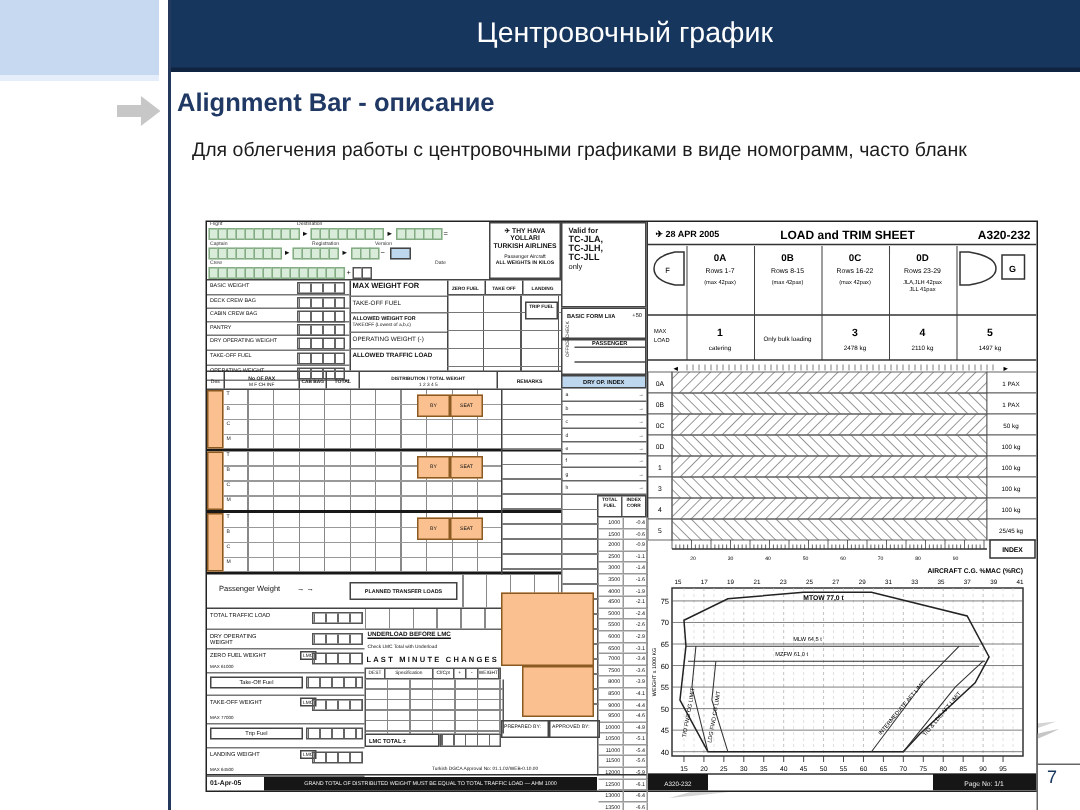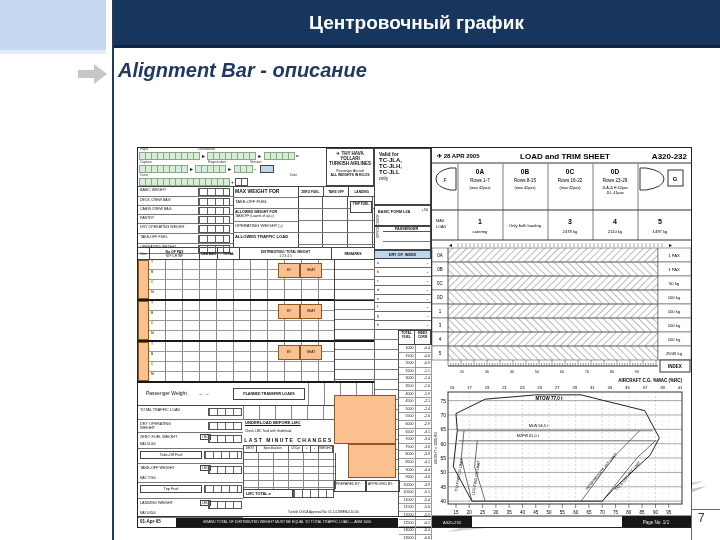--- a/index.html
+++ b/index.html
@@ -2,25 +2,25 @@
 <html><head>
 <meta charset="utf-8">
 <style>
   html,body{margin:0;padding:0;background:#fff;}
   .slide{position:relative;width:720px;height:540px;background:#fff;overflow:hidden;
          font-family:"Liberation Sans",sans-serif;color:#111;}
   .ab{position:absolute;}
   
   .corner{left:0;top:0;width:106px;height:50px;background:#C6D9F1;border-bottom:4px solid #E4EDF9;}
   .titlebar{left:113px;top:0;width:607px;height:45px;background:#17365D;border-bottom:3px solid #0F2440;}
-  .titlebar h1{margin:0;line-height:45px;text-align:center;color:#fff;font-size:19px;font-weight:bold;}
+  .titlebar h1{margin:0;line-height:45px;text-align:center;color:#fff;font-size:19px;font-weight:normal;}
   .vline-left{left:112px;top:0;width:2px;height:540px;background:#24395c;}
   .arrow-icon{left:78px;top:64px;width:29px;height:20px;background:#C7C7C7;
               clip-path:polygon(0 30%,55% 30%,55% 0,100% 50%,55% 100%,55% 70%,0 70%);}
-  .heading{left:118px;top:59px;font-size:20px;font-weight:bold;font-style:italic;color:#1F3864;}
+  .heading{left:118px;top:59px;font-size:17px;font-weight:bold;color:#1F3864;}
   .bodytext{left:128px;top:91px;width:585px;font-size:13px;line-height:1.32;color:#1c1c1c;}
   .pageno{left:698px;top:511px;font-size:12px;color:#17365D;z-index:4;}
   .cross-v{left:691px;top:489px;width:1px;height:51px;background:#666;z-index:4;}
   .cross-h{left:691px;top:509px;width:29px;height:1px;background:#666;z-index:4;}
   .swoosh{left:438px;top:474px;z-index:1;}
   
   .form{left:137px;top:147px;width:553px;height:379px;border:1px solid #222;background:#fff;
         display:flex;z-index:2;font-size:5px;}
   .fleft{position:relative;width:293px;border-right:1px solid #333;flex:none;}
   .fright{position:relative;flex:1;}
@@ -62,21 +62,21 @@
 
   <div class="ab corner"></div>
   <div class="ab titlebar">
     <h1>Центровочный график</h1>
   </div>
   <div class="ab vline-left"></div>
 
   <div class="ab arrow-icon"></div>
   <div class="ab heading">Alignment Bar - описание</div>
   <div class="ab bodytext">
-    <br>
+    <span>Для облегчения работы с центровочными графиками в виде номограмм, часто бланк</span><br>
   </div>
 
   <svg class="ab swoosh" width="282" height="66" viewBox="0 0 282 66">
     <path d="M8,58 C95,32 205,13 266,7 C205,30 120,48 8,58 Z" fill="#D4D4D4"></path>
     <path d="M150,40 C205,26 248,16 268,12 C242,26 192,37 150,40 Z" fill="#C6C6C6"></path>
   </svg>
 
   <div class="ab form">
 
     <div class="fleft">

